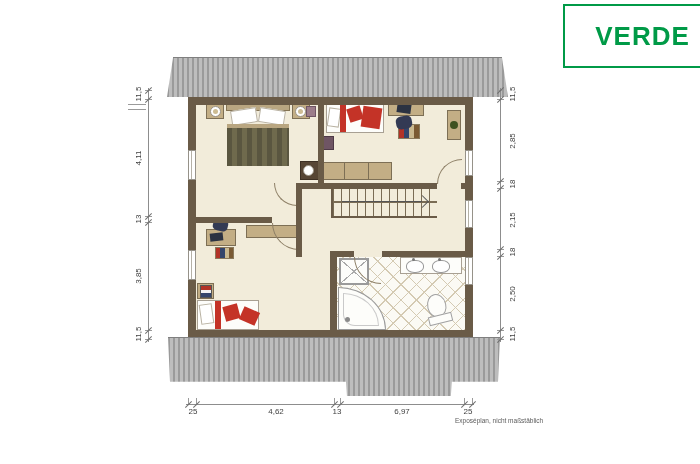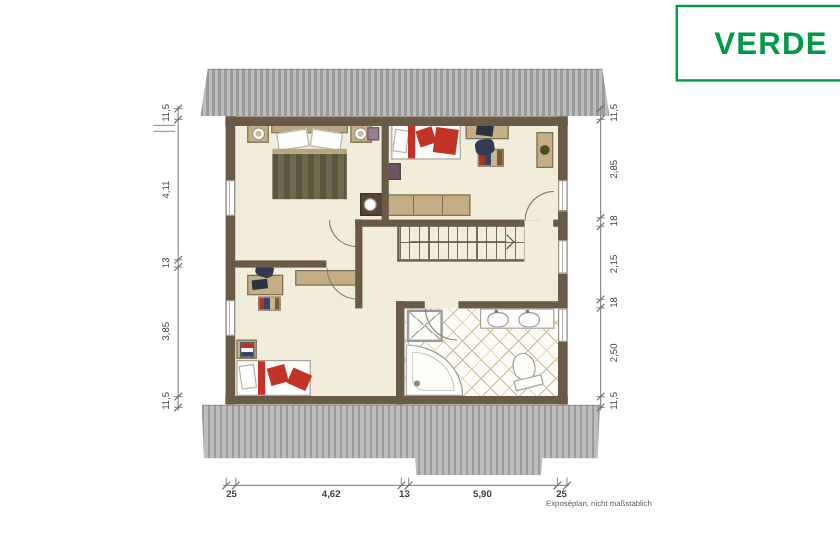--- a/index.html
+++ b/index.html
@@ -26,21 +26,21 @@
         linear-gradient(0deg,transparent 48%,#7a6c54 48%,#7a6c54 52%,transparent 52%),
         repeating-linear-gradient(90deg,#7a6c54 0 1px,transparent 1px 8px),#f2ecda;
         border:2px solid #6a5b47;border-right:none;box-sizing:border-box;}
   
   .dimline{position:absolute;background:#8d8d8d;z-index:8;}
   .tick{position:absolute;width:9px;height:1px;background:#6f6f6f;transform:rotate(-45deg);z-index:9;}
   .stub-v{position:absolute;width:1px;height:7px;background:#9a9a9a;z-index:8;}
   .stub-h{position:absolute;width:7px;height:1px;background:#9a9a9a;z-index:8;}
   .dimlab{position:absolute;font-size:8px;color:#3f3f3f;white-space:nowrap;z-index:9;}
   .dimlab.rot{transform:translate(-50%,-50%) rotate(-90deg);}
-  .dimlab.hor{transform:translate(-50%,0);font-weight:bold;}
+  .dimlab.hor{transform:translate(-50%,0);}
   .footnote{position:absolute;font-size:6.5px;color:#5b5b5b;z-index:9;}
   
   .logo{position:absolute;left:563px;top:4px;width:159px;height:64px;border:2px solid #009a47;
         background:#fff;display:flex;box-sizing:border-box;z-index:10;}
   .logo-top{flex:1.05;display:flex;align-items:center;justify-content:center;color:#009a47;
         font-weight:bold;font-size:26px;letter-spacing:1px;}
   .logo-bottom{flex:1;background:#009a47;color:#fff;display:flex;align-items:center;
         justify-content:center;font-size:18px;font-weight:bold;}
   .logo-bottom span{display:inline-block;transform:scaleX(0.88);}
   .pillow{position:absolute;background:#fff;border:1px solid #b9b2a2;box-sizing:border-box;z-index:5;}
@@ -213,21 +213,21 @@
   <div class="dimlab rot" style="left:512px;top:141px;">2,85</div>
   <div class="dimlab rot" style="left:512px;top:184px;">18</div>
   <div class="dimlab rot" style="left:512px;top:220px;">2,15</div>
   <div class="dimlab rot" style="left:512px;top:252px;">18</div>
   <div class="dimlab rot" style="left:512px;top:294px;">2,50</div>
   <div class="dimlab rot" style="left:512px;top:334px;">11,5</div>
 
   <div class="dimlab hor" style="left:193px;top:407px;">25</div>
   <div class="dimlab hor" style="left:276px;top:407px;">4,62</div>
   <div class="dimlab hor" style="left:337px;top:407px;">13</div>
-  <div class="dimlab hor" style="left:402px;top:407px;">5,90</div>
+  <div class="dimlab hor" style="left:402px;top:407px;">6,97</div>
   <div class="dimlab hor" style="left:468px;top:407px;">25</div>
 
   <div class="footnote" style="left:455px;top:417px;">Exposéplan, nicht maßstäblich</div>
 
   <div class="logo">
     <div class="logo-top">
       <span>VERDE</span>
     </div>
   </div>
 

